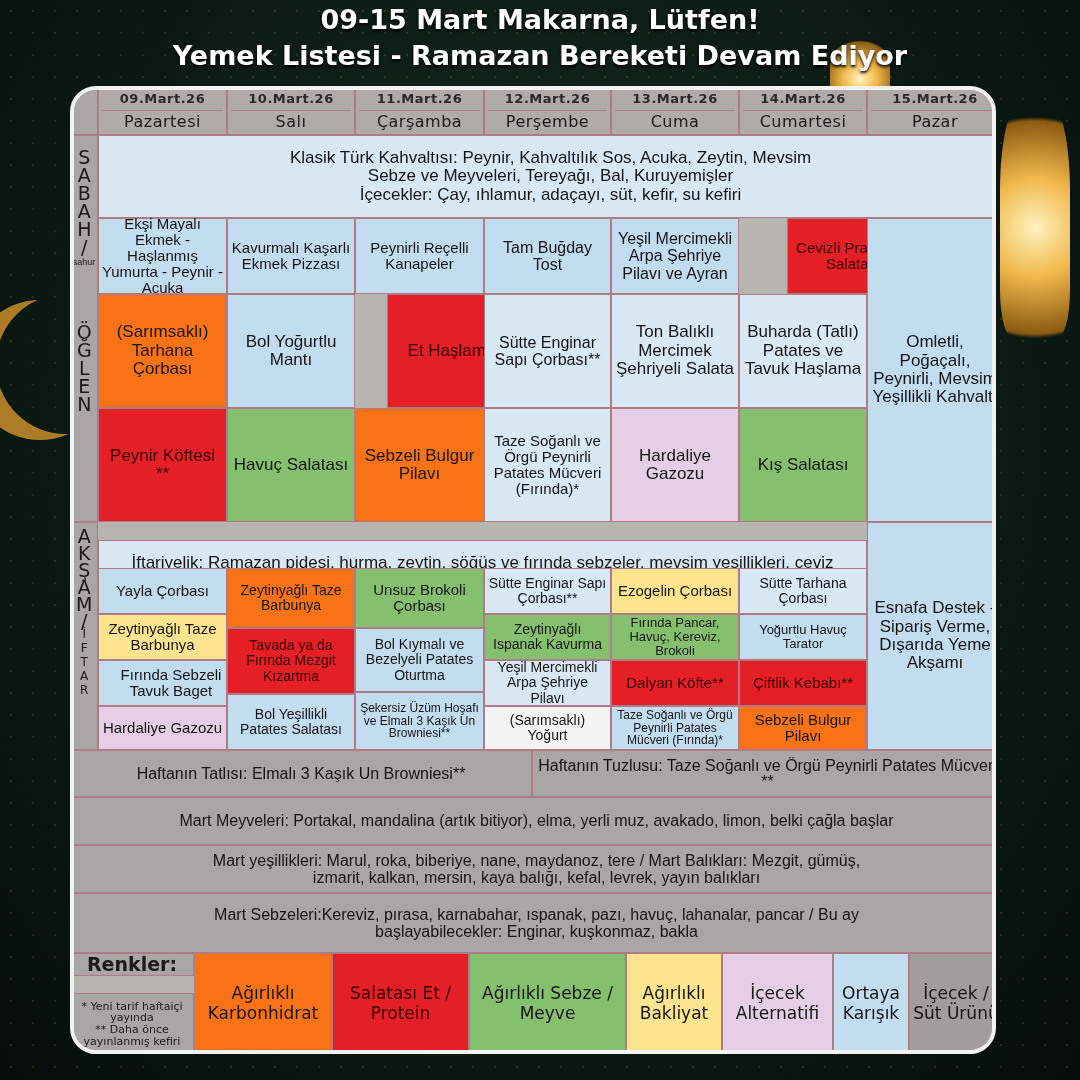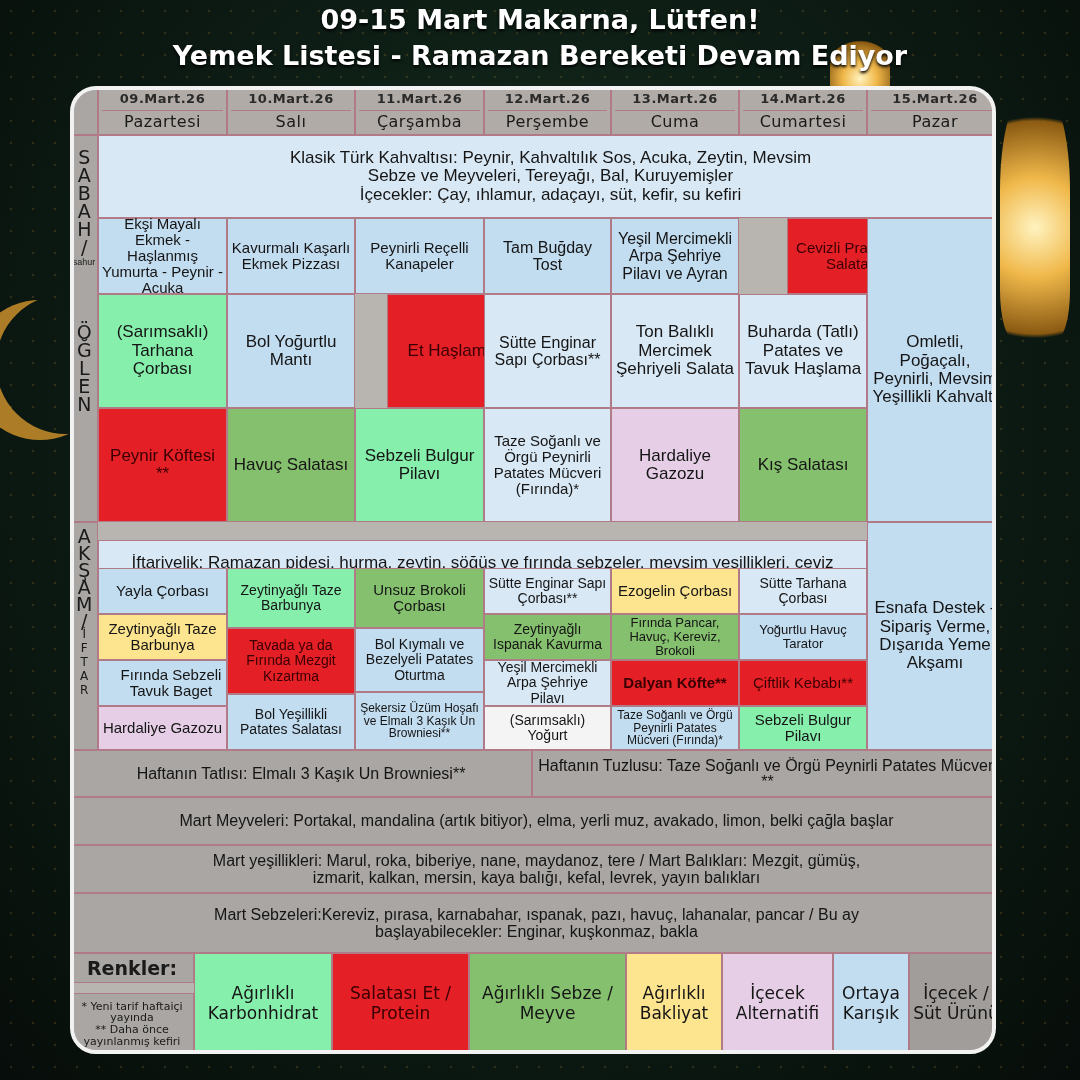--- a/index.html
+++ b/index.html
@@ -14,21 +14,21 @@
   .board{position:absolute;left:70px;top:86px;width:926px;height:968px;border-radius:26px;background:#b8b4b0;border:4px solid #f2f2f2;overflow:hidden}
   .cell{position:absolute;display:flex;align-items:center;justify-content:center;text-align:center;font-family:"Liberation Sans Narrow","Liberation Sans",sans-serif;line-height:1.08;border:1px solid #b07a86;padding:2px 3px;color:#151515}
   .hdr{background:rgba(175,170,165,.9);flex-direction:column;font-family:"DejaVu Sans",sans-serif;letter-spacing:.5px}
   .hdr .d{font-size:13px;font-weight:700;color:#2a2a2a;height:22px;display:flex;align-items:center}
   .hdr .w{font-size:16px;color:#1a1a1a;border-top:1px solid #b07a86;width:100%;height:24px;display:flex;align-items:center;justify-content:center}
   .side{background:#a9a6a3;flex-direction:column;font-family:"DejaVu Sans",sans-serif;font-size:19px;color:#1a1a1a;line-height:.98;padding:0}
   .side small{font-size:9px;font-family:"Liberation Sans",sans-serif;margin:4px 0}
   .side .tiny{font-size:12px;line-height:1.2}
   .lb{background:#c2dcf0}
   .lb2{background:#d8e8f5}
-  .gr{background:#86efac}
+  .gr{background:#f97316}
   .rd{background:#e41f26;color:#3a0000}
   .gn{background:#85c06e}
   .yl{background:#fde58f}
   .pk{background:#e6cfe6}
   .wh{background:#f4f4f4}
   .gy{background:#a09d9a}
   .f15{font-size:15px}
   .f16{font-size:16px}
   .f17{font-size:17px}
   .f14{font-size:14px}
@@ -136,42 +136,42 @@
   <div class="cell lb f14" style="left:281px;top:538px;width:129px;height:64px;">Bol Kıymalı ve Bezelyeli Patates Oturtma</div>
   <div class="cell lb f12" style="left:281px;top:602px;width:129px;height:58px;">Şekersiz Üzüm Hoşafı ve Elmalı 3 Kaşık Un Browniesi**</div>
 
   <div class="cell lb2 f14" style="left:410px;top:478px;width:127px;height:46px;">Sütte Enginar Sapı Çorbası**</div>
   <div class="cell gn f14" style="left:410px;top:524px;width:127px;height:46px;">Zeytinyağlı Ispanak Kavurma</div>
   <div class="cell lb2 f14" style="left:410px;top:570px;width:127px;height:46px;">Yeşil Mercimekli Arpa Şehriye Pilavı</div>
   <div class="cell wh f14" style="left:410px;top:616px;width:127px;height:44px;">(Sarımsaklı) Yoğurt</div>
 
   <div class="cell yl f15" style="left:537px;top:478px;width:128px;height:46px;">Ezogelin Çorbası</div>
   <div class="cell gn f13" style="left:537px;top:524px;width:128px;height:46px;">Fırında Pancar, Havuç, Kereviz, Brokoli</div>
-  <div class="cell rd f15" style="left:537px;top:570px;width:128px;height:46px;font-weight:bold;">Dalyan Köfte**</div>
+  <div class="cell rd f15" style="left:537px;top:570px;width:128px;height:46px;">Dalyan Köfte**</div>
   <div class="cell lb f12" style="left:537px;top:616px;width:128px;height:44px;">Taze Soğanlı ve Örgü Peynirli Patates Mücveri (Fırında)*</div>
 
   <div class="cell lb2 f14" style="left:665px;top:478px;width:128px;height:46px;">Sütte Tarhana Çorbası</div>
   <div class="cell lb f13" style="left:665px;top:524px;width:128px;height:46px;">Yoğurtlu Havuç Tarator</div>
   <div class="cell rd f15" style="left:665px;top:570px;width:128px;height:46px;">Çiftlik Kebabı**</div>
   <div class="cell gr f15" style="left:665px;top:616px;width:128px;height:44px;">Sebzeli Bulgur Pilavı</div>
 
   <div class="cell info" style="left:-4px;top:660px;width:462px;height:47px;">Haftanın Tatlısı: Elmalı 3 Kaşık Un Browniesi**</div>
   <div class="cell info" style="left:458px;top:660px;width:471px;height:47px;line-height:1;">Haftanın Tuzlusu: Taze Soğanlı ve Örgü Peynirli Patates Mücveri **</div>
 
   <div class="cell info" style="left:-4px;top:707px;width:933px;height:48px;">Mart Meyveleri: Portakal, mandalina (artık bitiyor), elma, yerli muz, avakado, limon, belki çağla başlar</div>
   <div class="cell info" style="left:-4px;top:755px;width:933px;height:48px;flex-direction:column;">
     <span>Mart yeşillikleri: Marul, roka, biberiye, nane, maydanoz, tere / Mart Balıkları: Mezgit, gümüş,</span>
     <span>izmarit, kalkan, mersin, kaya balığı, kefal, levrek, yayın balıkları</span>
   </div>
   <div class="cell info" style="left:-4px;top:803px;width:933px;height:60px;flex-direction:column;">
     <span>Mart Sebzeleri:Kereviz, pırasa, karnabahar, ıspanak, pazı, havuç, lahanalar, pancar / Bu ay</span>
     <span>başlayabilecekler: Enginar, kuşkonmaz, bakla</span>
   </div>
 
-  <div class="cell side" style="left:-4px;top:863px;width:124px;height:30px;font-size:19px;font-weight:700;letter-spacing:0;">Renkler:</div>
+  <div class="cell side" style="left:-4px;top:863px;width:124px;height:23px;font-size:19px;font-weight:700;letter-spacing:0;">Renkler:</div>
   <div class="cell side note" style="left:-4px;top:903px;width:124px;height:62px;letter-spacing:0;">
     <span>* Yeni tarif haftaiçi yayında</span>
     <span>** Daha önce yayınlanmış kefiri</span>
   </div>
   <div class="cell legend gr" style="left:120px;top:863px;width:138px;height:102px;">Ağırlıklı Karbonhidrat</div>
   <div class="cell legend rd" style="left:258px;top:863px;width:137px;height:102px;">Salatası Et / Protein</div>
   <div class="cell legend gn" style="left:395px;top:863px;width:157px;height:102px;">Ağırlıklı Sebze / Meyve</div>
   <div class="cell legend yl" style="left:552px;top:863px;width:96px;height:102px;">Ağırlıklı Bakliyat</div>
   <div class="cell legend pk" style="left:648px;top:863px;width:111px;height:102px;">İçecek Alternatifi</div>
   <div class="cell legend lb" style="left:759px;top:863px;width:76px;height:102px;">Ortaya Karışık</div>

